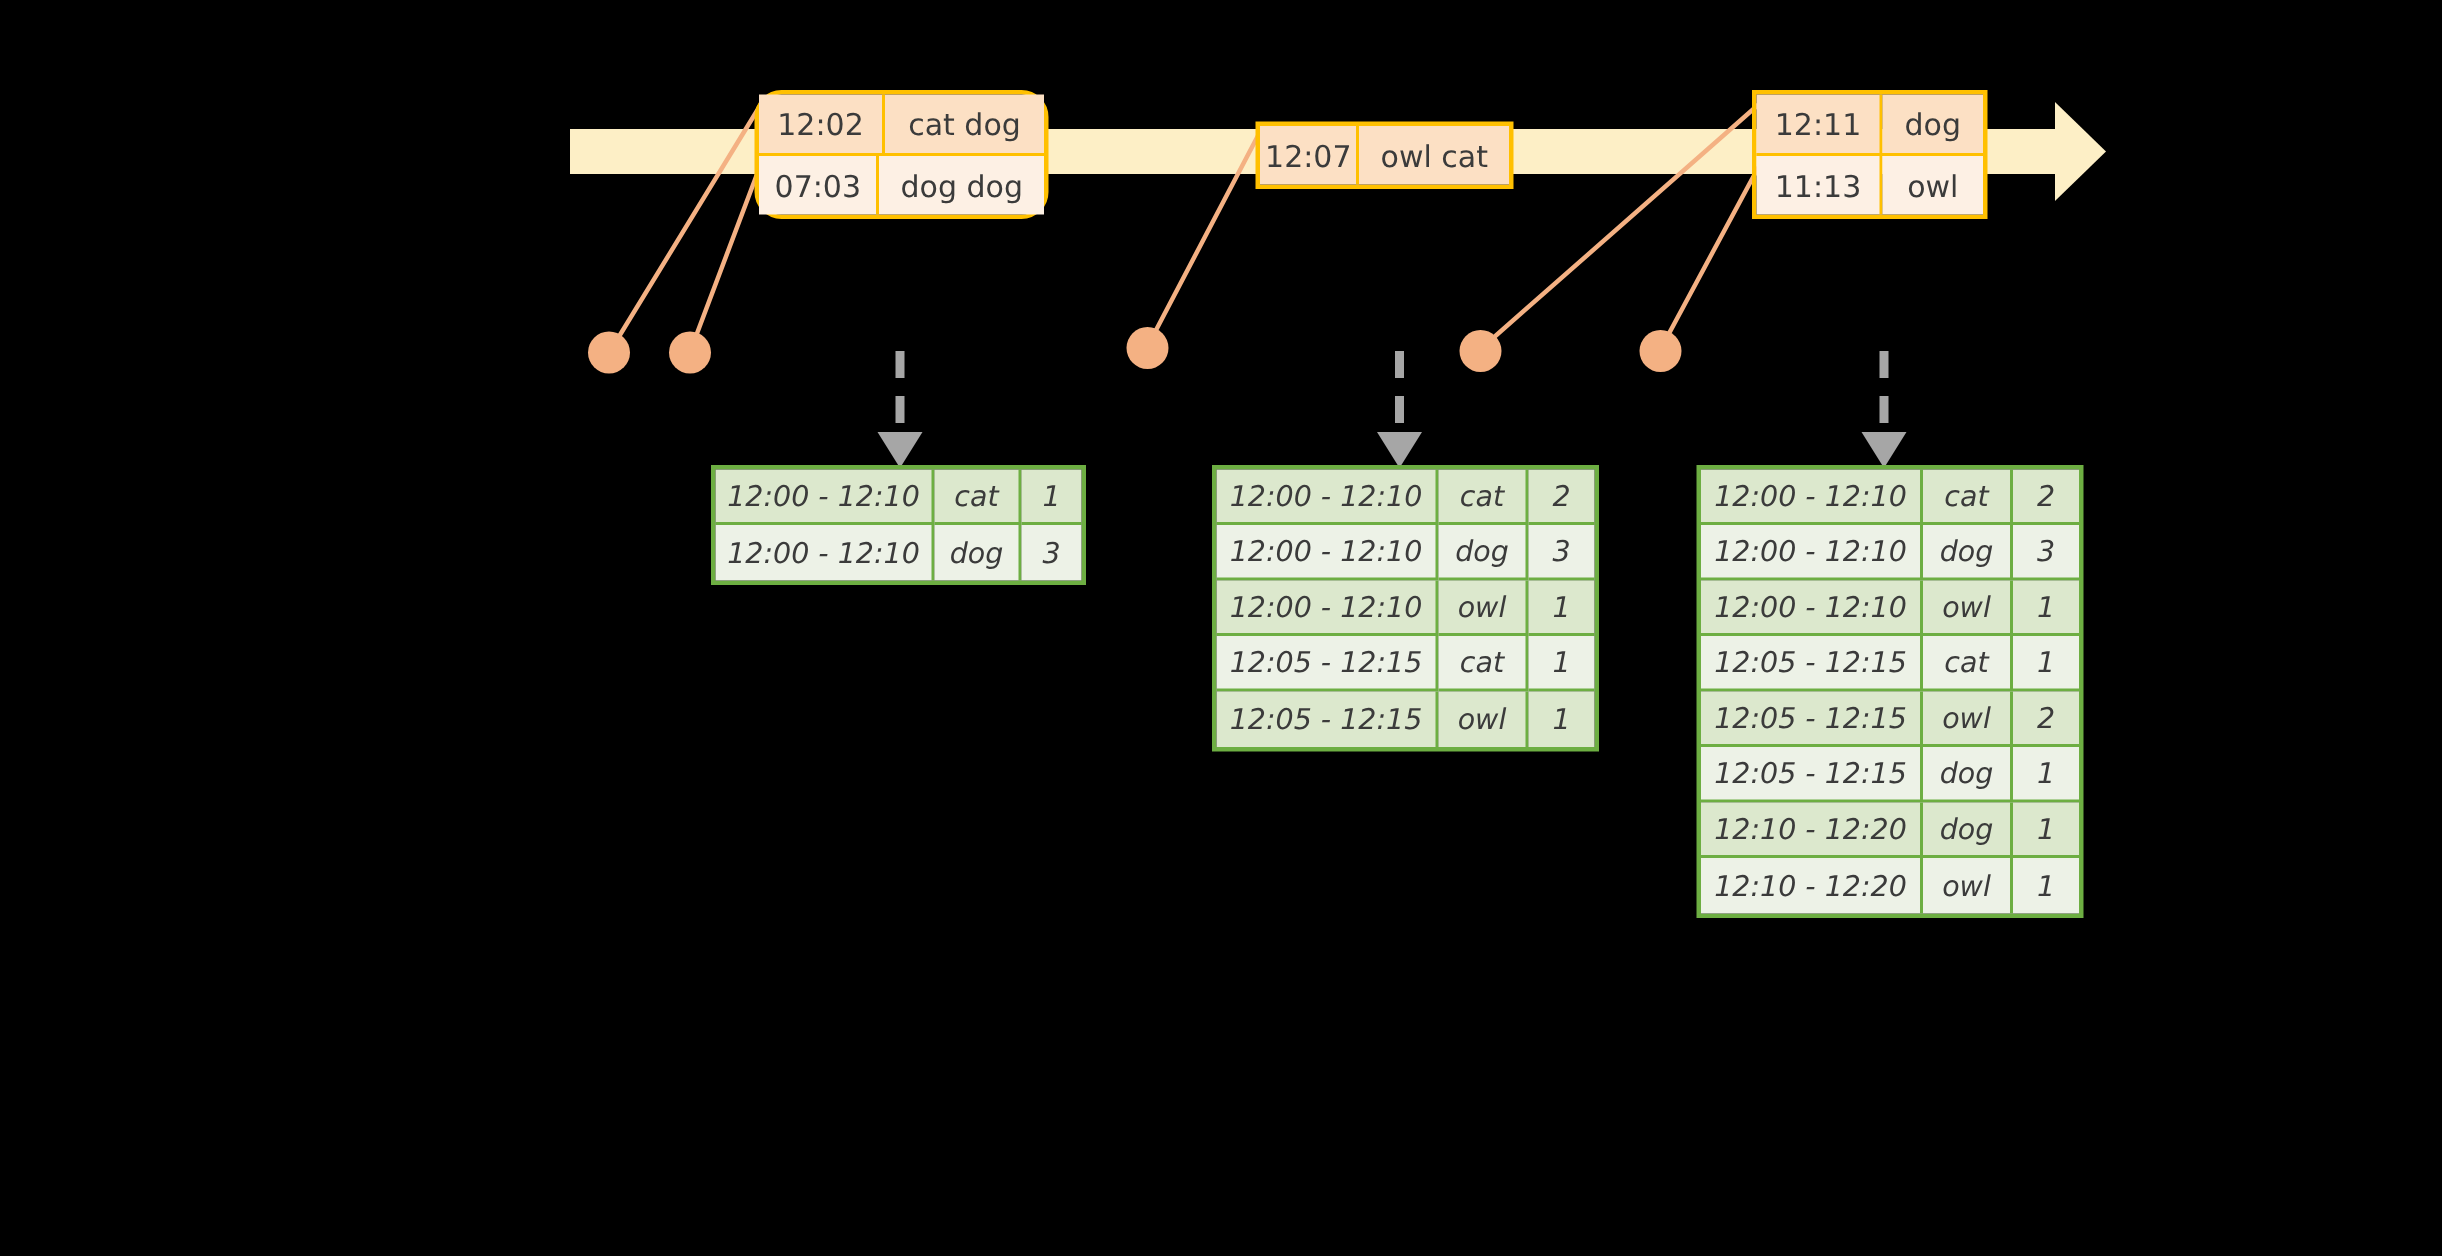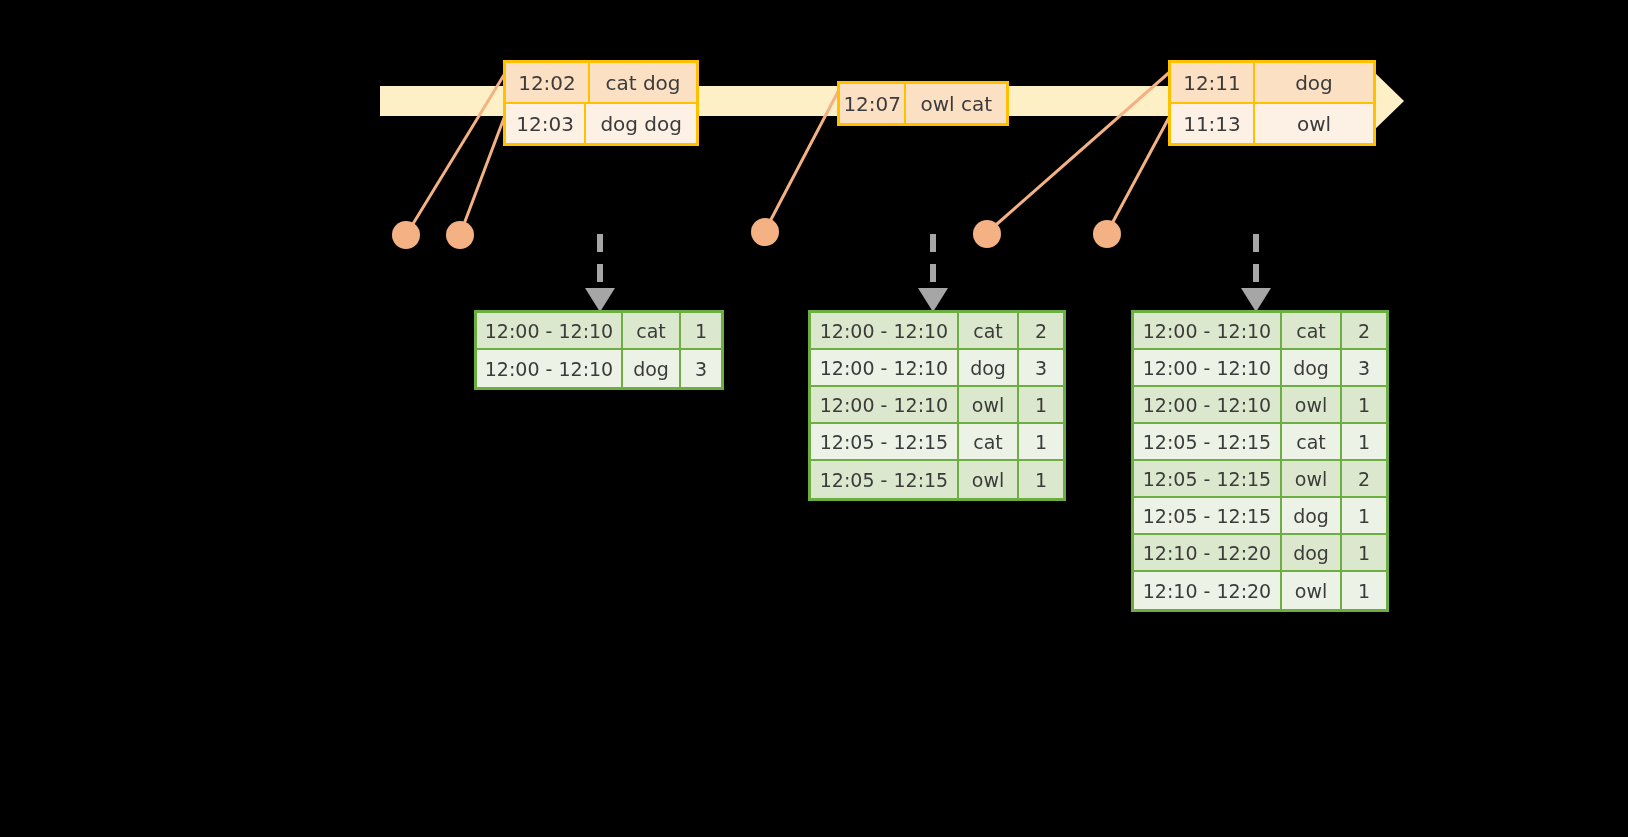--- a/index.html
+++ b/index.html
@@ -83,20 +83,21 @@
   .agg-cell {
     display: flex;
     align-items: center;
     justify-content: center;
     font-size: 19px;
     color: #3b3b3b;
     box-sizing: border-box;
     border-right: 2px solid #6DAE42;
     border-bottom: 2px solid #6DAE42;
     white-space: nowrap;
+    font-style: italic;
   }
   .agg-row:last-child .agg-cell { border-bottom: none; }
   .agg-cell.count { border-right: none; }
   .agg-cell.window { width: 146px; }
   .agg-cell.key { width: 58px; }
   .agg-cell.count { width: 40px; }
   .shade-dark .agg-cell { background: #DCE8CD; }
   .shade-light .agg-cell { background: #EDF2E7; }
 
   
@@ -137,39 +138,39 @@
       <line x1="933" y1="234" x2="933" y2="292" stroke-dasharray="18 12"></line>
       <line x1="1256" y1="234" x2="1256" y2="292" stroke-dasharray="18 12"></line>
     </g>
     <g fill="#A6A6A6">
       <path d="M 585 288 L 615 288 L 600 312 Z"></path>
       <path d="M 918 288 L 948 288 L 933 312 Z"></path>
       <path d="M 1241 288 L 1271 288 L 1256 312 Z"></path>
     </g>
   </svg>
 
-  <div class="event-box" style="left:503px; top:60px; width:196px;">
+  <div class="event-box" style="left:503px; top:60px; width:196px;border-radius:18px;">
     <div class="event-row ev-shade-a">
       <div class="event-cell time">12:02</div>
       <div class="event-cell payload">cat dog</div>
     </div>
     <div class="event-row ev-shade-b">
-      <div class="event-cell time">12:03</div>
+      <div class="event-cell time">07:03</div>
       <div class="event-cell payload">dog dog</div>
     </div>
   </div>
 
   <div class="event-box" style="left:837px; top:81px; width:172px;">
     <div class="event-row ev-shade-a">
       <div class="event-cell time">12:07</div>
       <div class="event-cell payload">owl cat</div>
     </div>
   </div>
 
-  <div class="event-box" style="left:1168px; top:60px; width:208px;">
+  <div class="event-box" style="left:1168px; top:60px; width:157px;">
     <div class="event-row ev-shade-a">
       <div class="event-cell time">12:11</div>
       <div class="event-cell payload">dog</div>
     </div>
     <div class="event-row ev-shade-b">
       <div class="event-cell time">11:13</div>
       <div class="event-cell payload">owl</div>
     </div>
   </div>
 

